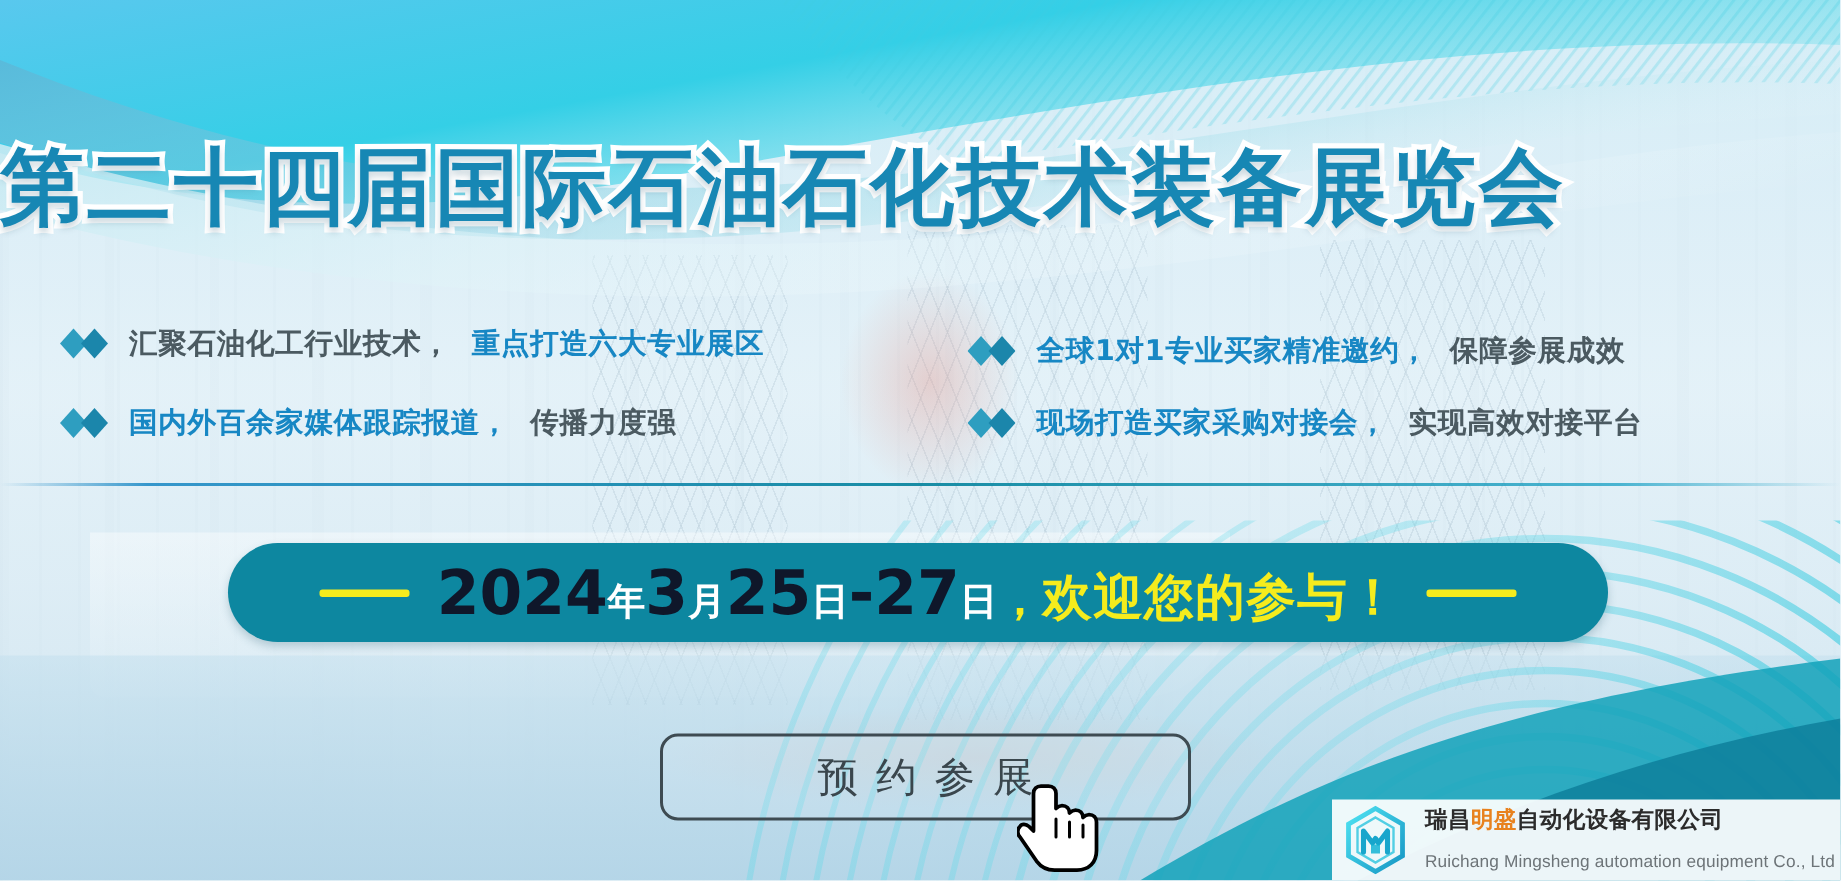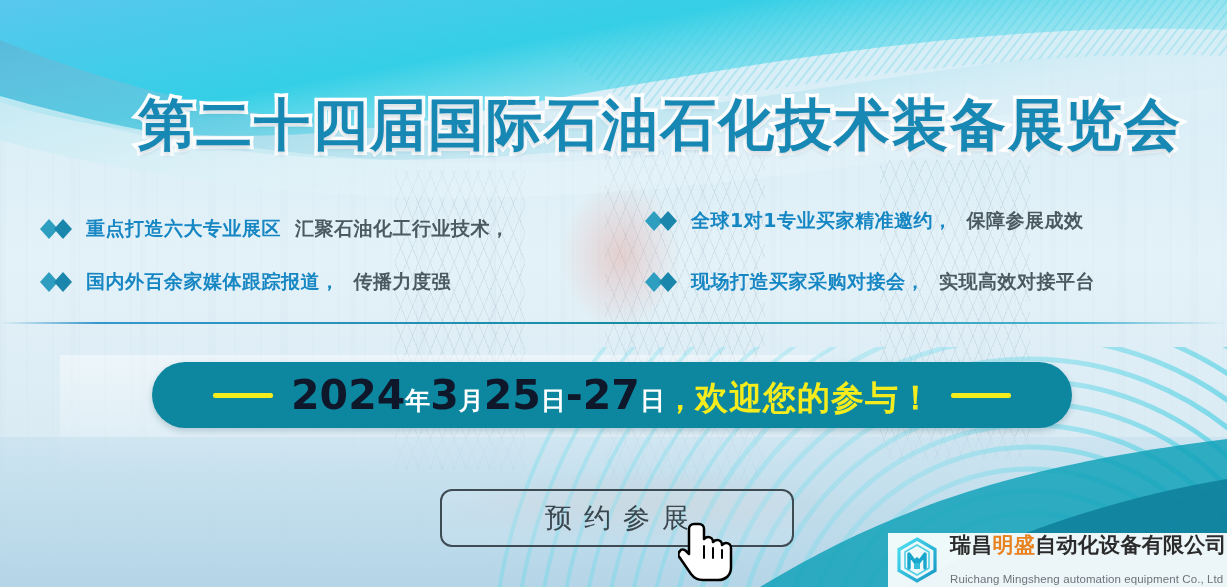--- a/index.html
+++ b/index.html
@@ -63,39 +63,39 @@
 
   
   .swoosh { position:absolute; left:0; top:0; width:1227px; height:200px; }
 
   
   .arcs { position:absolute; left:0; bottom:0; width:1227px; height:240px; }
 
   
   .title-wrap {
     position:absolute; left:0; top:88px; width:1182px;
-    text-align:right;
+    text-align:left;
   }
   .main-title {
     display:inline-block;
     font-family:"DejaVu Sans","Liberation Sans",sans-serif;
     font-size:56px; font-weight:bold; letter-spacing:2px;
     color:#1787b4;
     -webkit-text-stroke:7px #ffffff;
     paint-order:stroke fill;
     text-shadow:0 3px 4px rgba(90,130,150,.30);
     white-space:nowrap;
   }
 
   
   .bullets { position:absolute; left:0; top:208px; width:1227px; height:110px; }
   .bullet-row { position:absolute; display:flex; align-items:center; gap:14px; white-space:nowrap; }
   .r1 { left:40px;  top:8px; }
   .r2 { left:40px;  top:61px; }
-  .r3 { left:645px; top:0; }
+  .r3 { left:645px; top:13px; }
   .r4 { left:645px; top:61px; }
 
   .diamond-icon { flex:0 0 auto; width:32px; height:22px; }
   .b-text { font-size:19px; font-weight:bold; font-family:"DejaVu Sans","Liberation Sans",sans-serif;
             letter-spacing:.5px; }
   .t-gray { color:#4b5a61; }
   .t-blue { color:#1787c4; }
 
   .divider {
     position:absolute; left:0; top:322px; width:1227px; height:2px;
@@ -145,21 +145,21 @@
     position:absolute; left:888px; top:533px;
     width:339px; height:54px;
     background:rgba(255,255,255,.92);
     display:flex; align-items:center; gap:10px;
     padding-left:6px;
   }
   .logo-mark { flex:0 0 auto; width:46px; height:46px; }
   .logo-txt { display:flex; flex-direction:column; justify-content:center; line-height:1.12; }
   .logo-cn {
     font-family:"DejaVu Sans","Liberation Sans",sans-serif;
-    font-size:21px; font-weight:bold; color:#2b2b2b; white-space:nowrap; letter-spacing:.3px;
+    font-size:15px; font-weight:bold; color:#2b2b2b; white-space:nowrap; letter-spacing:.3px;
   }
   .logo-cn .accent { color:#e8821e; }
   .logo-en {
     font-size:11.5px; color:#6d7478; white-space:nowrap; letter-spacing:.1px;
     font-family:"Liberation Sans","DejaVu Sans",sans-serif;
     margin-top:15px;
   }
 </style>
 </head>
 <body>
@@ -206,22 +206,22 @@
     <span class="main-title">第二十四届国际石油石化技术装备展览会</span>
   </div>
 
   <div class="bullets">
 
     <div class="bullet-row r1">
       <svg class="diamond-icon" viewBox="0 0 32 22">
         <polygon points="9,1 18,11 9,21 0,11" fill="#2e9ec0"></polygon>
         <polygon points="23,1 32,11 23,21 14,11" fill="#1b86ab"></polygon>
       </svg>
+      <span class="b-text t-gray">汇聚石油化工行业技术，</span>
       <span class="b-text t-blue">重点打造六大专业展区</span>
-      <span class="b-text t-gray">汇聚石油化工行业技术，</span>
     </div>
 
     <div class="bullet-row r2">
       <svg class="diamond-icon" viewBox="0 0 32 22">
         <polygon points="9,1 18,11 9,21 0,11" fill="#2e9ec0"></polygon>
         <polygon points="23,1 32,11 23,21 14,11" fill="#1b86ab"></polygon>
       </svg>
       <span class="b-text t-blue">国内外百余家媒体跟踪报道，</span>
       <span class="b-text t-gray">传播力度强</span>
     </div>

